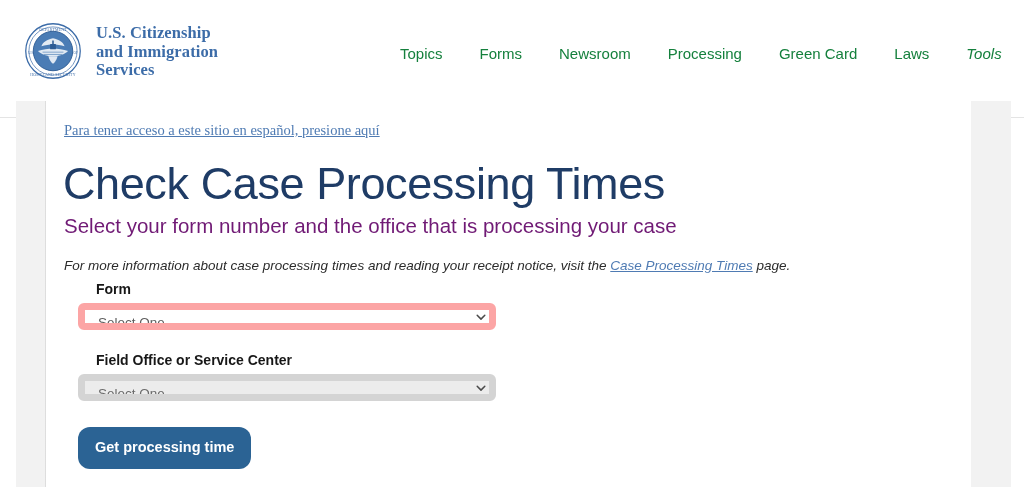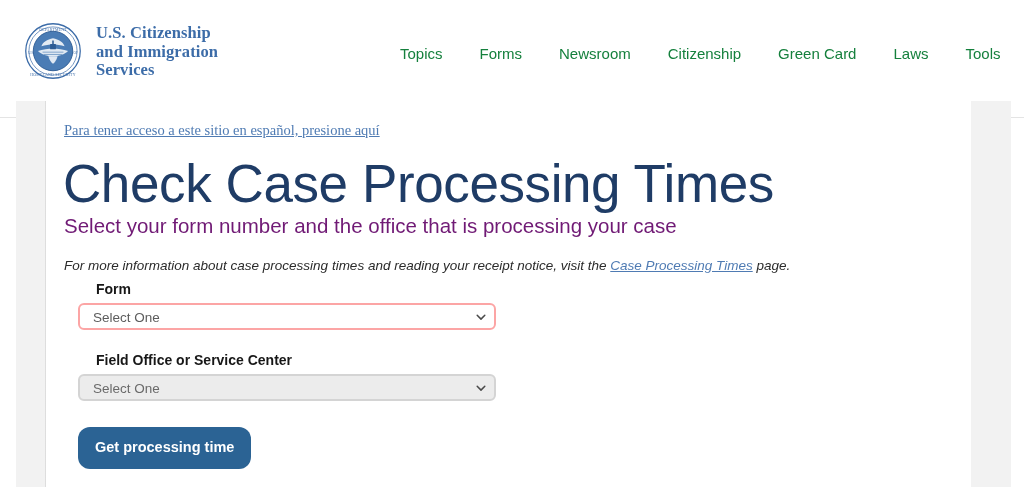--- a/index.html
+++ b/index.html
@@ -65,21 +65,21 @@
     align-items: center;
   }
   .nav-item {
     font-size: 15px;
     color: #15803d;
     text-decoration: none;
     margin-right: 37px;
     white-space: nowrap;
     cursor: pointer;
   }
-  .nav-item:last-child { margin-right: 0; }
+  .nav-item:last-child { margin-right: 0; font-style: italic; }
 
   
   .page-gutter {
     position: absolute;
     top: 101px;
     height: 386px;
     background: #f2f2f2;
   }
   .gutter-left  { left: 16px;  width: 30px; }
   .gutter-right { left: 971px; width: 40px; }
@@ -117,21 +117,21 @@
     text-decoration: underline;
     cursor: pointer;
     white-space: nowrap;
   }
 
   .page-title {
     position: absolute;
     left: 17px;
     top: 57px;
     margin: 0;
-    font-size: 53px;
+    font-size: 45px;
     font-weight: 400;
     color: #1f3c66;
     letter-spacing: -0.4px;
     line-height: 52px;
     white-space: nowrap;
   }
 
   .page-subtitle {
     position: absolute;
     left: 18px;
@@ -181,21 +181,21 @@
   .select-wrap {
     position: relative;
     width: 418px;
     height: 27px;
     margin-bottom: 22px;
   }
 
   .select-box {
     width: 418px;
     height: 27px;
-    border: 2px solid #fca5a5;
+    border: 7px solid #fca5a5;
     border-radius: 6px;
     background: #ffffff;
     font-size: 13.5px;
     color: #5d5d5d;
     padding: 0 26px 0 13px;
     line-height: 25px;
     font-family: "Liberation Sans", sans-serif;
     appearance: none;
     -webkit-appearance: none;
     cursor: pointer;
@@ -262,21 +262,21 @@
         <span>U.S. Citizenship</span>
         <span>and Immigration</span>
         <span>Services</span>
       </div>
     </div>
 
     <nav class="main-nav">
       <a class="nav-item" href="#">Topics</a>
       <a class="nav-item" href="#">Forms</a>
       <a class="nav-item" href="#">Newsroom</a>
-      <a class="nav-item" href="#">Citizenship</a>
+      <a class="nav-item" href="#">Processing</a>
       <a class="nav-item" href="#">Green Card</a>
       <a class="nav-item" href="#">Laws</a>
       <a class="nav-item" href="#">Tools</a>
     </nav>
   </div>
 
   <div class="page-gutter gutter-left"></div>
   <div class="page-gutter gutter-right"></div>
   <div class="gutter-shadow-l"></div>
   <div class="gutter-shadow-r"></div>

